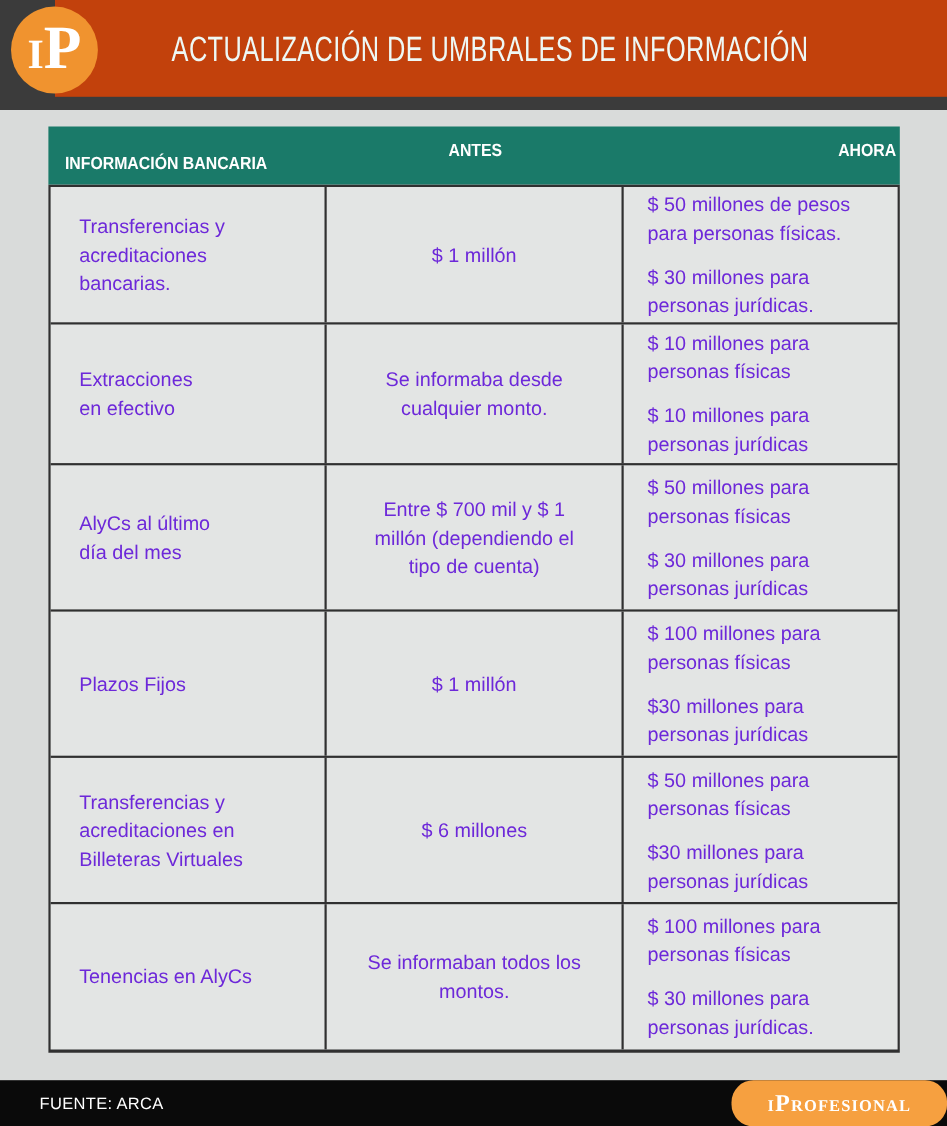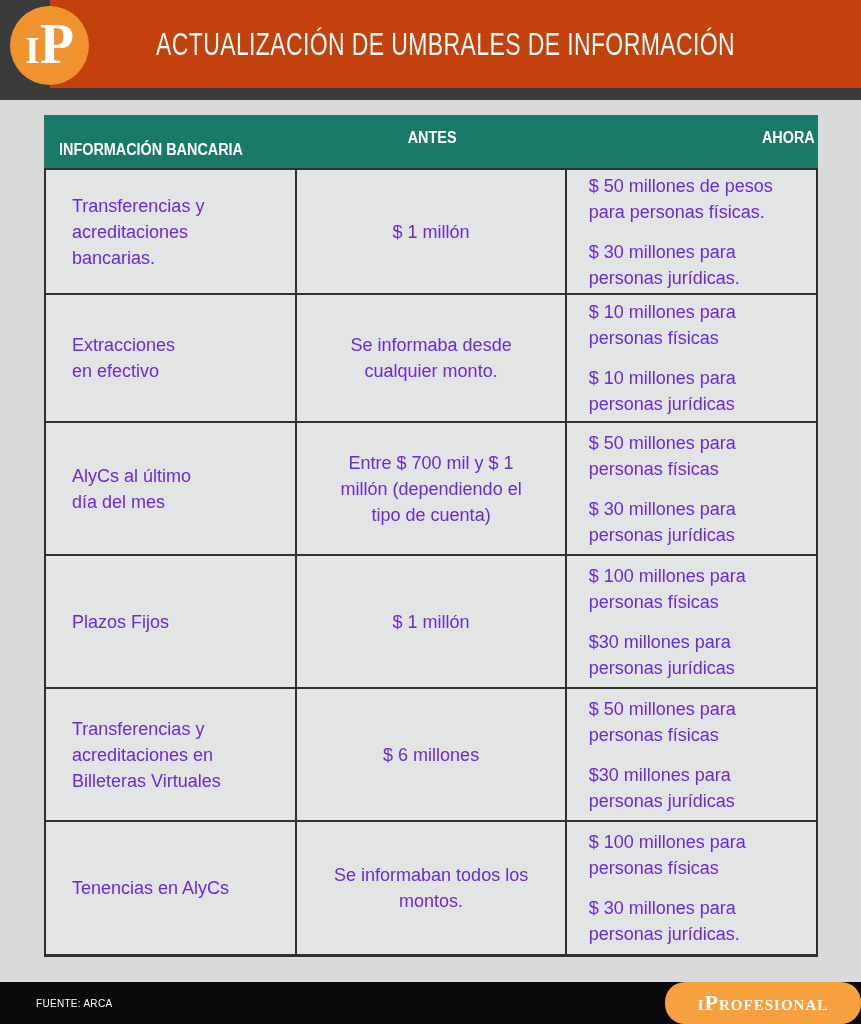--- a/index.html
+++ b/index.html
@@ -41,21 +41,21 @@
   .cell.c1 { width:257px; padding-left:26px; padding-right:8px; display:flex; align-items:center; }
   .cell.c2 { width:278px; border-left:2px solid #303030; display:flex; align-items:center; justify-content:center;
              text-align:center; padding:0 8px; }
   .cell.c3 { width:259px; border-left:2px solid #303030; display:flex; flex-direction:column; justify-content:center;
              padding-left:22px; padding-right:6px; }
   .cell.c3 p { margin:7px 0; white-space:pre-line; }
 
   
   .footer { position:absolute; left:0; top:982px; width:861px; height:42px; background:#0a0a0a; }
   .source { position:absolute; left:36px; top:0; height:42px; display:flex; align-items:center;
-            color:#ffffff; font-size:10px; letter-spacing:0.3px; }
+            color:#ffffff; font-size:15px; letter-spacing:0.3px; }
   .brand-block { position:absolute; right:0; top:0; width:196px; height:42px; background:#f6a040;
                  display:flex; align-items:center; justify-content:center;border-radius:20px; }
   .brand-block span { font-family:"Liberation Serif", serif; font-weight:bold; font-variant:small-caps;
                       color:#ffffff; font-size:22px; letter-spacing:1px; }
 </style>
 </head>
 <body>
 
 <div class="top-band">
   <div class="green-banner">

